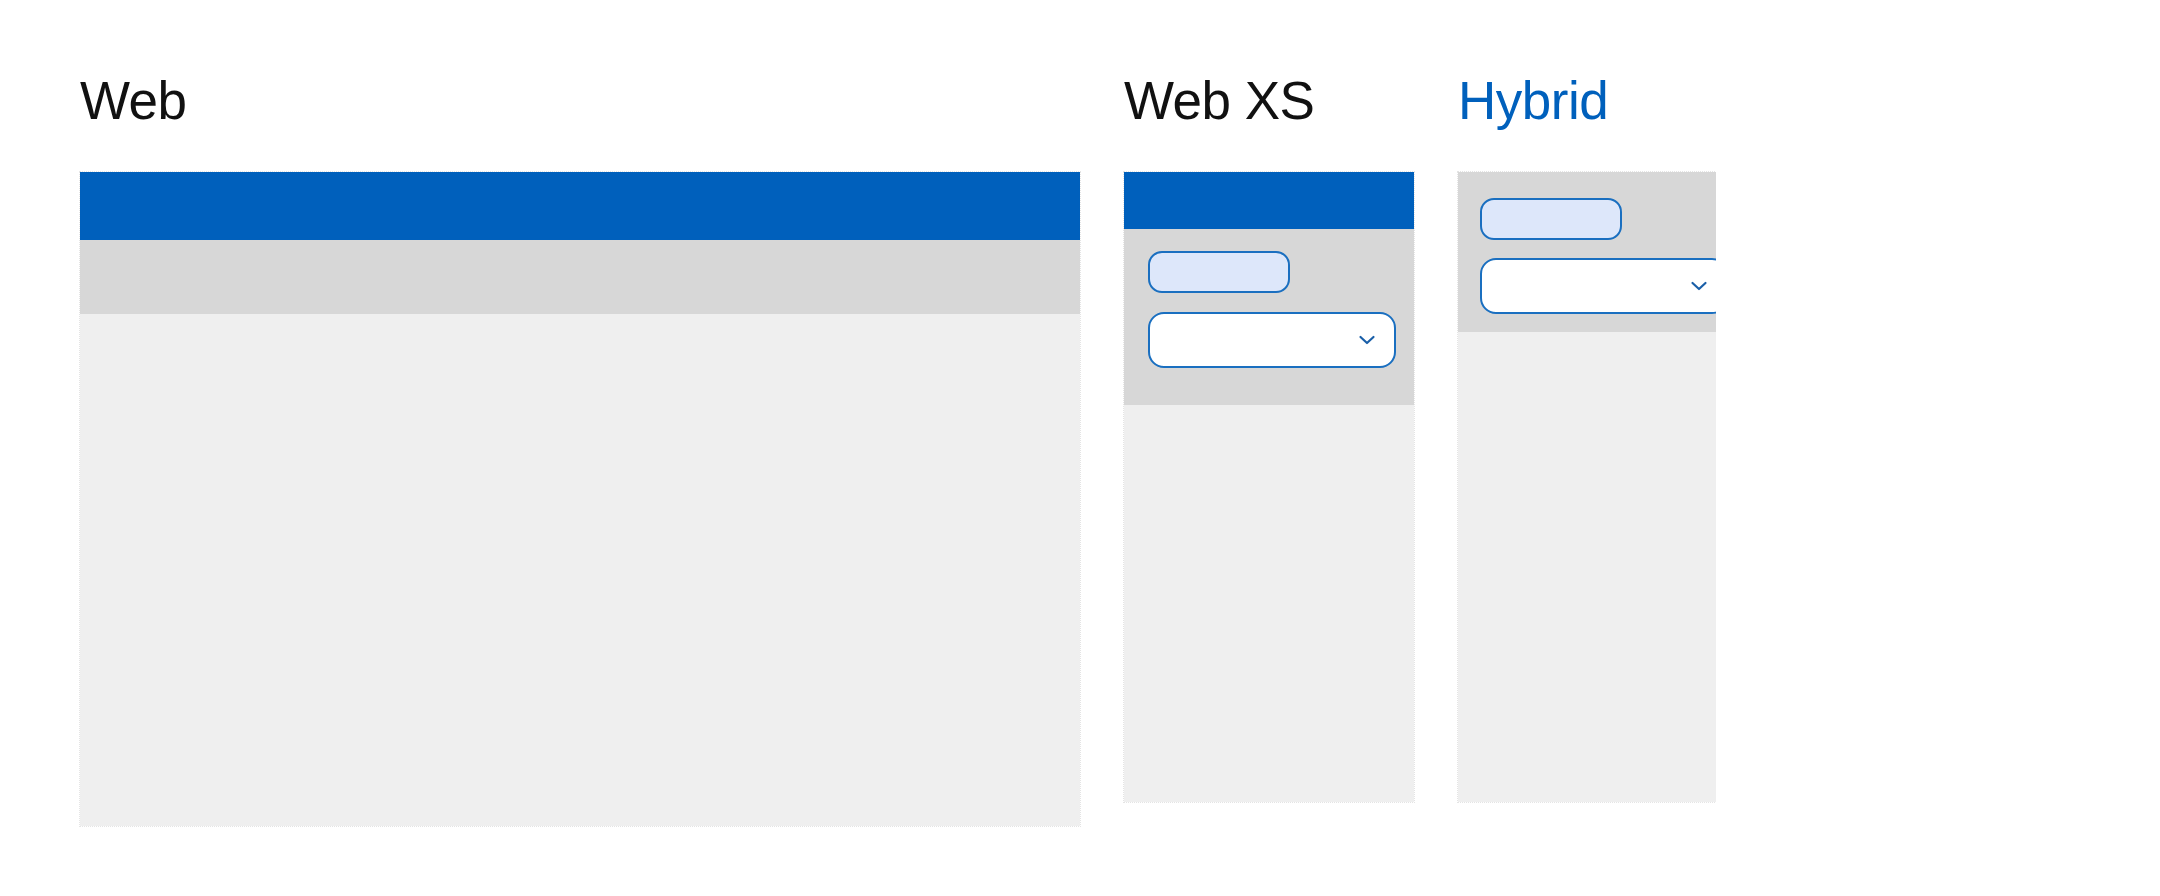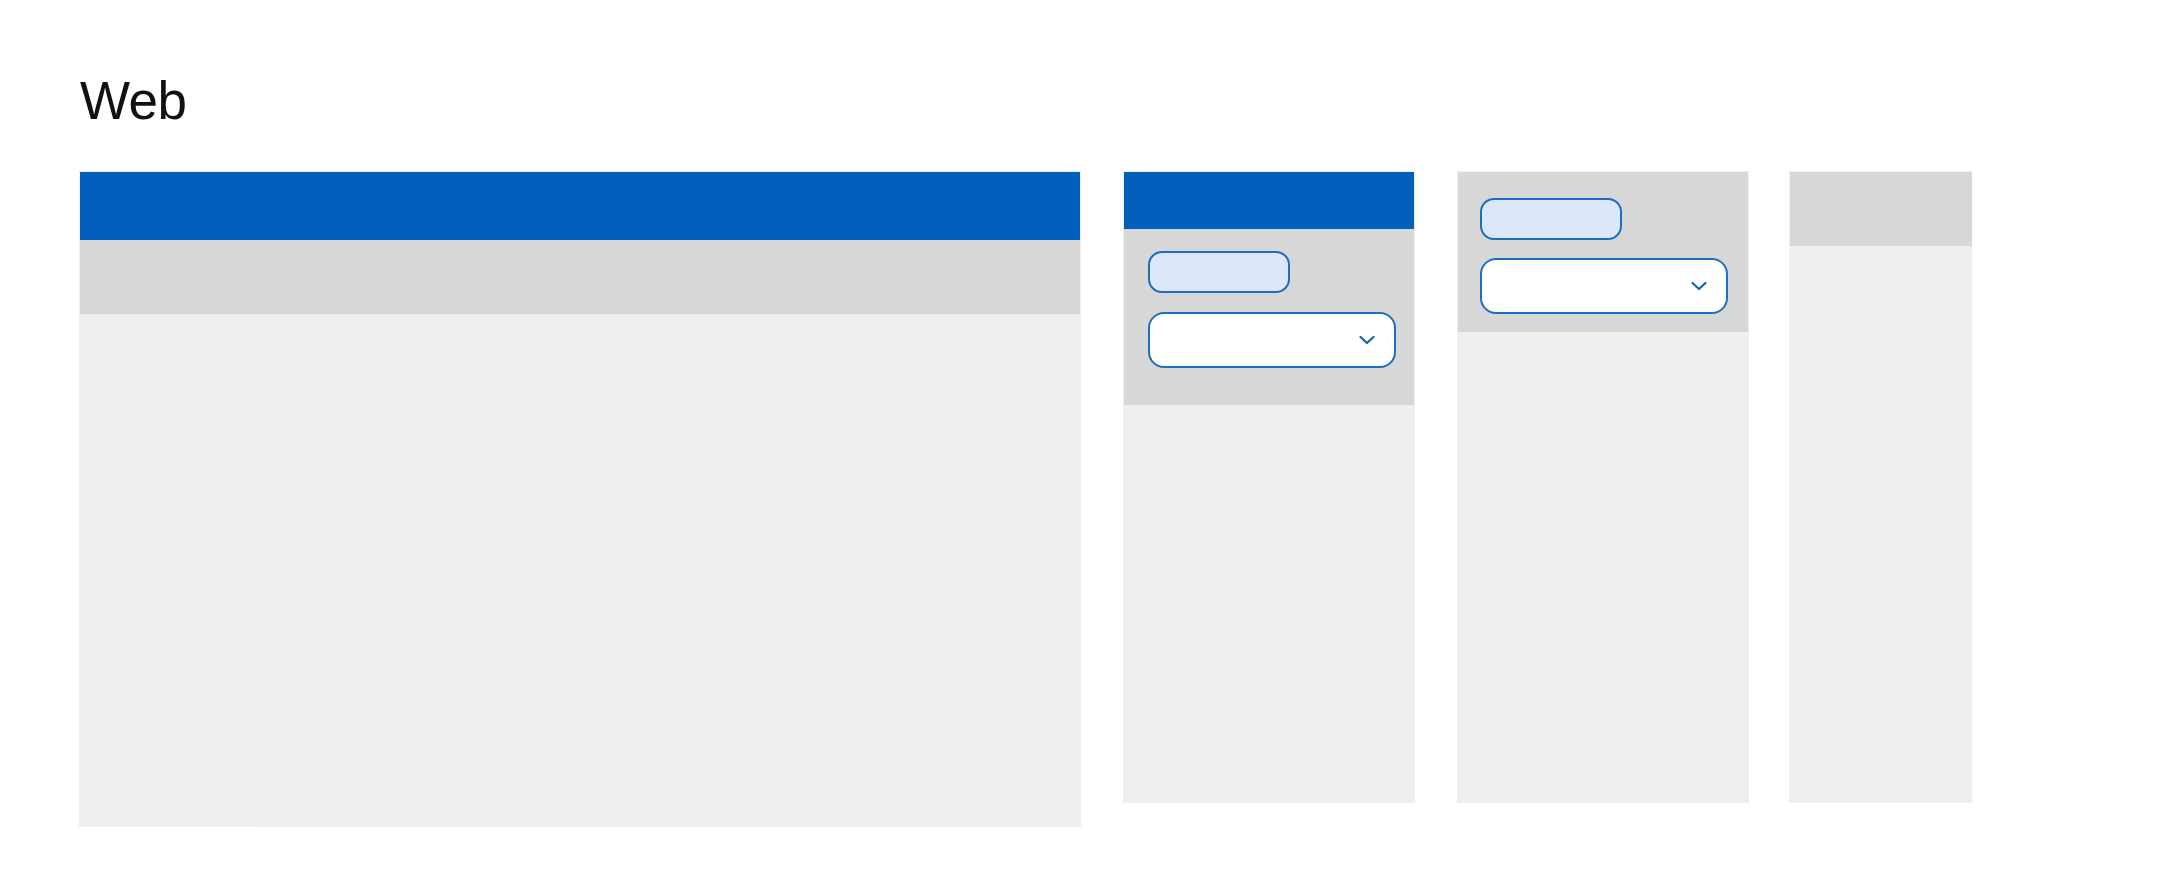--- a/index.html
+++ b/index.html
@@ -10,21 +10,21 @@
   body {
     width: 2160px;
     height: 896px;
     font-family: "Liberation Sans", sans-serif;
     overflow: hidden;
     position: relative;
   }
   #stage {
     position: absolute;
     left: 0; top: 0;
-    width: 1972px;
+    width: 1716px;
     height: 896px;
     background: #ffffff;
     border-radius: 28px;
     overflow: hidden;
     text-align: right;
   }
 
   
   .panel-title {
     position: absolute;
@@ -116,36 +116,38 @@
 
 <div id="stage">
 
   <div class="panel-title" id="title-web">Web</div>
 
   <div class="shell" id="shell-web">
     <div class="band-blue"></div>
     <div class="band-gray"></div>
   </div>
 
+  <div class="panel-title" id="title-webxs">Web XS</div>
 
   <div class="shell" id="shell-webxs">
     <div class="band-blue"></div>
     <div class="band-gray"></div>
 
     <div class="pill-button" id="btn-webxs"></div>
 
     <div class="select-field" id="sel-webxs">
       <span class="chev">
         <svg viewBox="0 0 22 22" aria-hidden="true">
           <path d="M4.5 8 L11 14 L17.5 8" fill="none" stroke="#1a5fa8" stroke-width="2.2" stroke-linecap="round" stroke-linejoin="round"></path>
         </svg>
       </span>
     </div>
   </div>
 
+  <div class="panel-title accent" id="title-hybrid">Hybrid</div>
 
   <div class="shell" id="shell-hybrid">
     <div class="band-gray"></div>
 
     <div class="pill-button" id="btn-hybrid"></div>
 
     <div class="select-field" id="sel-hybrid">
       <span class="chev">
         <svg viewBox="0 0 22 22" aria-hidden="true">
           <path d="M4.5 8 L11 14 L17.5 8" fill="none" stroke="#1a5fa8" stroke-width="2.2" stroke-linecap="round" stroke-linejoin="round"></path>

